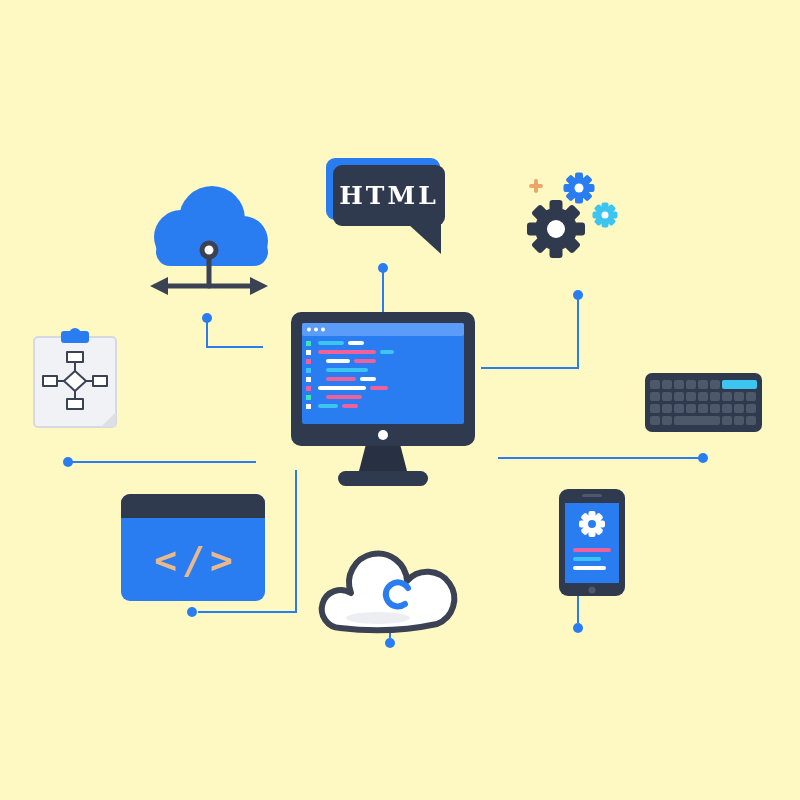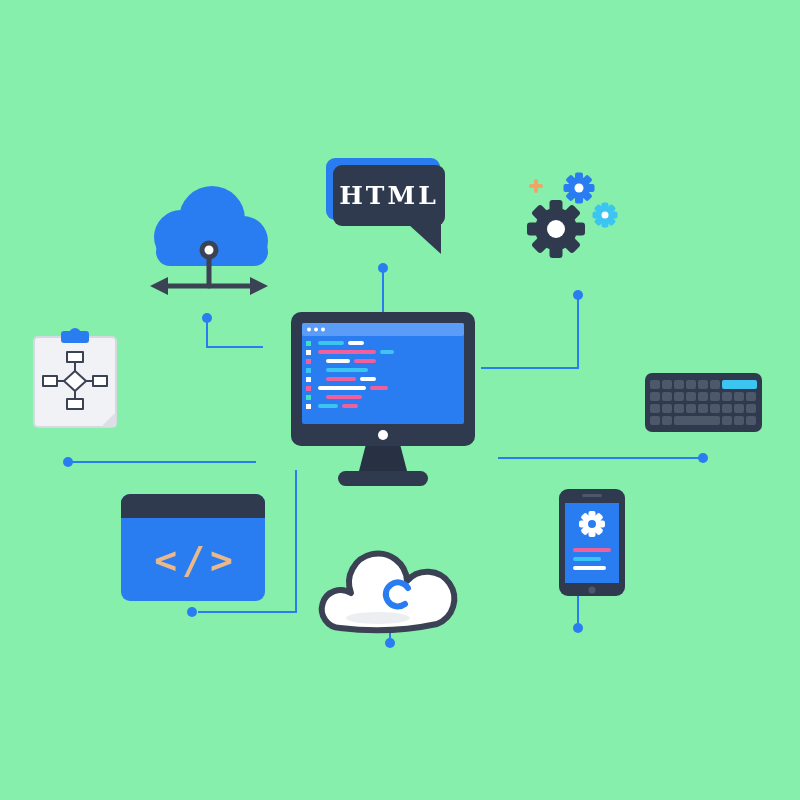--- a/index.html
+++ b/index.html
@@ -2,21 +2,21 @@
 <html style="--primary-blue: #2a7df0; --dark-navy: #303a4e; --darker-navy: #273143; --outline-dark: #3a4254; --cyan: #3cc5f0; --pink: #f0609a; --teal: #3fe3b4; --tan: #e9b98b; --orange: #eda66a; --key-gray: #4e586b; --titlebar-blue: #5b9cf8; --clipboard-gray: #f1f2f5;"><head>
 <meta charset="utf-8">
 <style>
   html,body{margin:0;padding:0;background:#fff;}
   :root{
     --primary-blue:#2a7df0; --dark-navy:#303a4e; --darker-navy:#273143;
     --outline-dark:#3a4254; --cyan:#3cc5f0; --pink:#f0609a; --teal:#3fe3b4;
     --tan:#e9b98b; --orange:#eda66a; --key-gray:#4e586b; --titlebar-blue:#5b9cf8;
     --clipboard-gray:#f1f2f5;
   }
-  .canvas{position:relative;width:800px;height:800px;background:#86efac;overflow:hidden;
+  .canvas{position:relative;width:800px;height:800px;background:#fef9c3;overflow:hidden;
           font-family:"Liberation Sans",sans-serif;text-decoration:underline;}
   svg{display:block;}
   .f-blue{fill:var(--primary-blue);}
   .f-dark{fill:var(--dark-navy);}
   .f-darker{fill:var(--darker-navy);}
   .f-cyan{fill:var(--cyan);}
   .f-pink{fill:var(--pink);}
   .f-teal{fill:var(--teal);}
   .f-orange{fill:var(--orange);}
   .f-gray{fill:var(--key-gray);}

